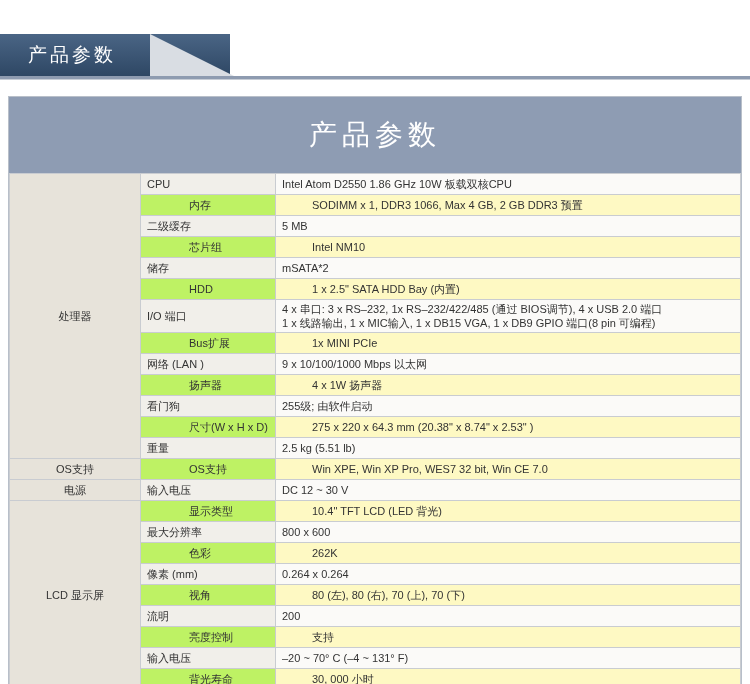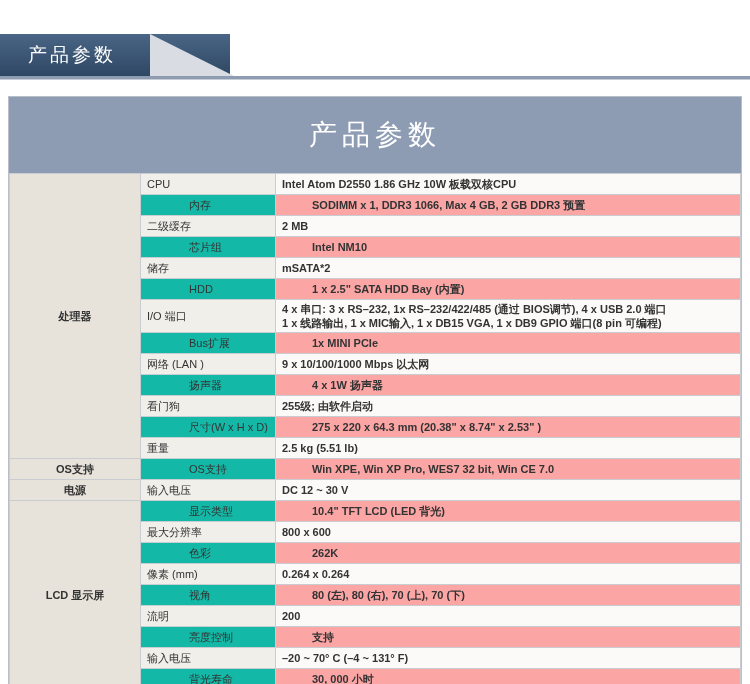--- a/index.html
+++ b/index.html
@@ -83,34 +83,32 @@
     vertical-align:middle;
     height:16px;
     margin-top:40px;
   }
   td.cat{
     width:118px;
     background:#e7e3da;
     text-align:center;
     color:#333;
     font-size:11.5px;
-    font-weight:bold;
   }
   td.key{
     width:122px;
     background:#f1efea;
     color:#333;
   }
   td.val{
     background:#fbfaf8;
     color:#333;
-    font-weight:bold;
-  }
-  tr.alt td.key{background:#14b8a6;padding-left:48px;}
-  tr.alt td.val{background:#fca5a5;padding-left:36px;}
+  }
+  tr.alt td.key{background:#bef264;padding-left:48px;}
+  tr.alt td.val{background:#fef9c3;padding-left:36px;}
 </style>
 </head>
 <body>
 
 <div class="ribbon-wrap">
   <div class="ribbon">
     <span class="ribbon-title">产品参数</span>
   </div>
   <div class="ribbon-tail"></div>
   <div class="ribbon-line"></div>
@@ -127,21 +125,21 @@
           <td class="cat" rowspan="13">处理器</td>
           <td class="key">CPU</td>
           <td class="val">Intel Atom D2550 1.86 GHz 10W 板载双核CPU</td>
         </tr>
         <tr class="alt">
           <td class="key">内存</td>
           <td class="val">SODIMM x 1, DDR3 1066, Max 4 GB, 2 GB DDR3 预置</td>
         </tr>
         <tr>
           <td class="key">二级缓存</td>
-          <td class="val">2 MB</td>
+          <td class="val">5 MB</td>
         </tr>
         <tr class="alt">
           <td class="key">芯片组</td>
           <td class="val">Intel NM10</td>
         </tr>
         <tr>
           <td class="key">储存</td>
           <td class="val">mSATA*2</td>
         </tr>
         <tr class="alt">

